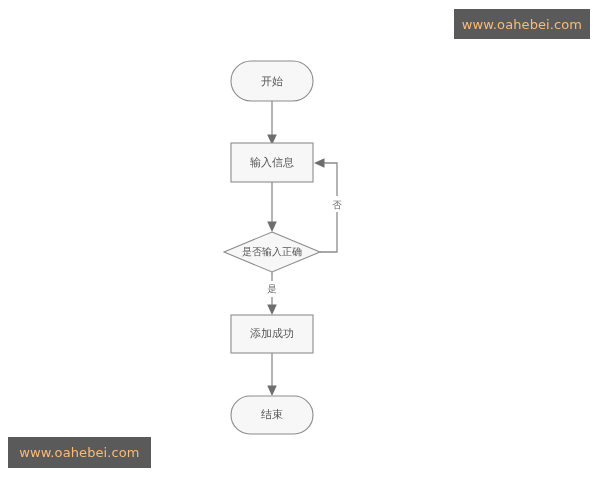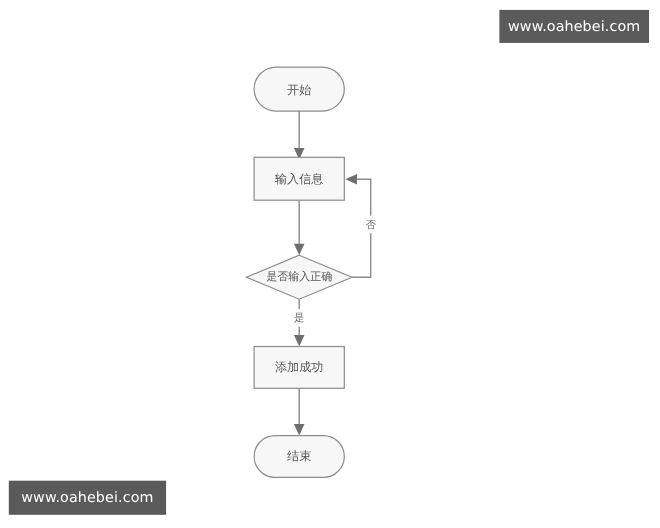--- a/index.html
+++ b/index.html
@@ -51,21 +51,21 @@
     fill: #666666;
     text-anchor: middle;
     dominant-baseline: middle;
   }
   .edge-label-bg {
     fill: #ffffff;
   }
   .watermark {
     position: absolute;
     background: #5a5a5a;
-    color: #ffffff;
+    color: #fdba74;
     font-family: "DejaVu Sans", "Liberation Sans", sans-serif;
     font-size: 13px;
     letter-spacing: 0.1px;
     display: flex;
     align-items: center;
     justify-content: center;
     white-space: nowrap;
   }
   #watermark-top-right {
     right: 10px;

